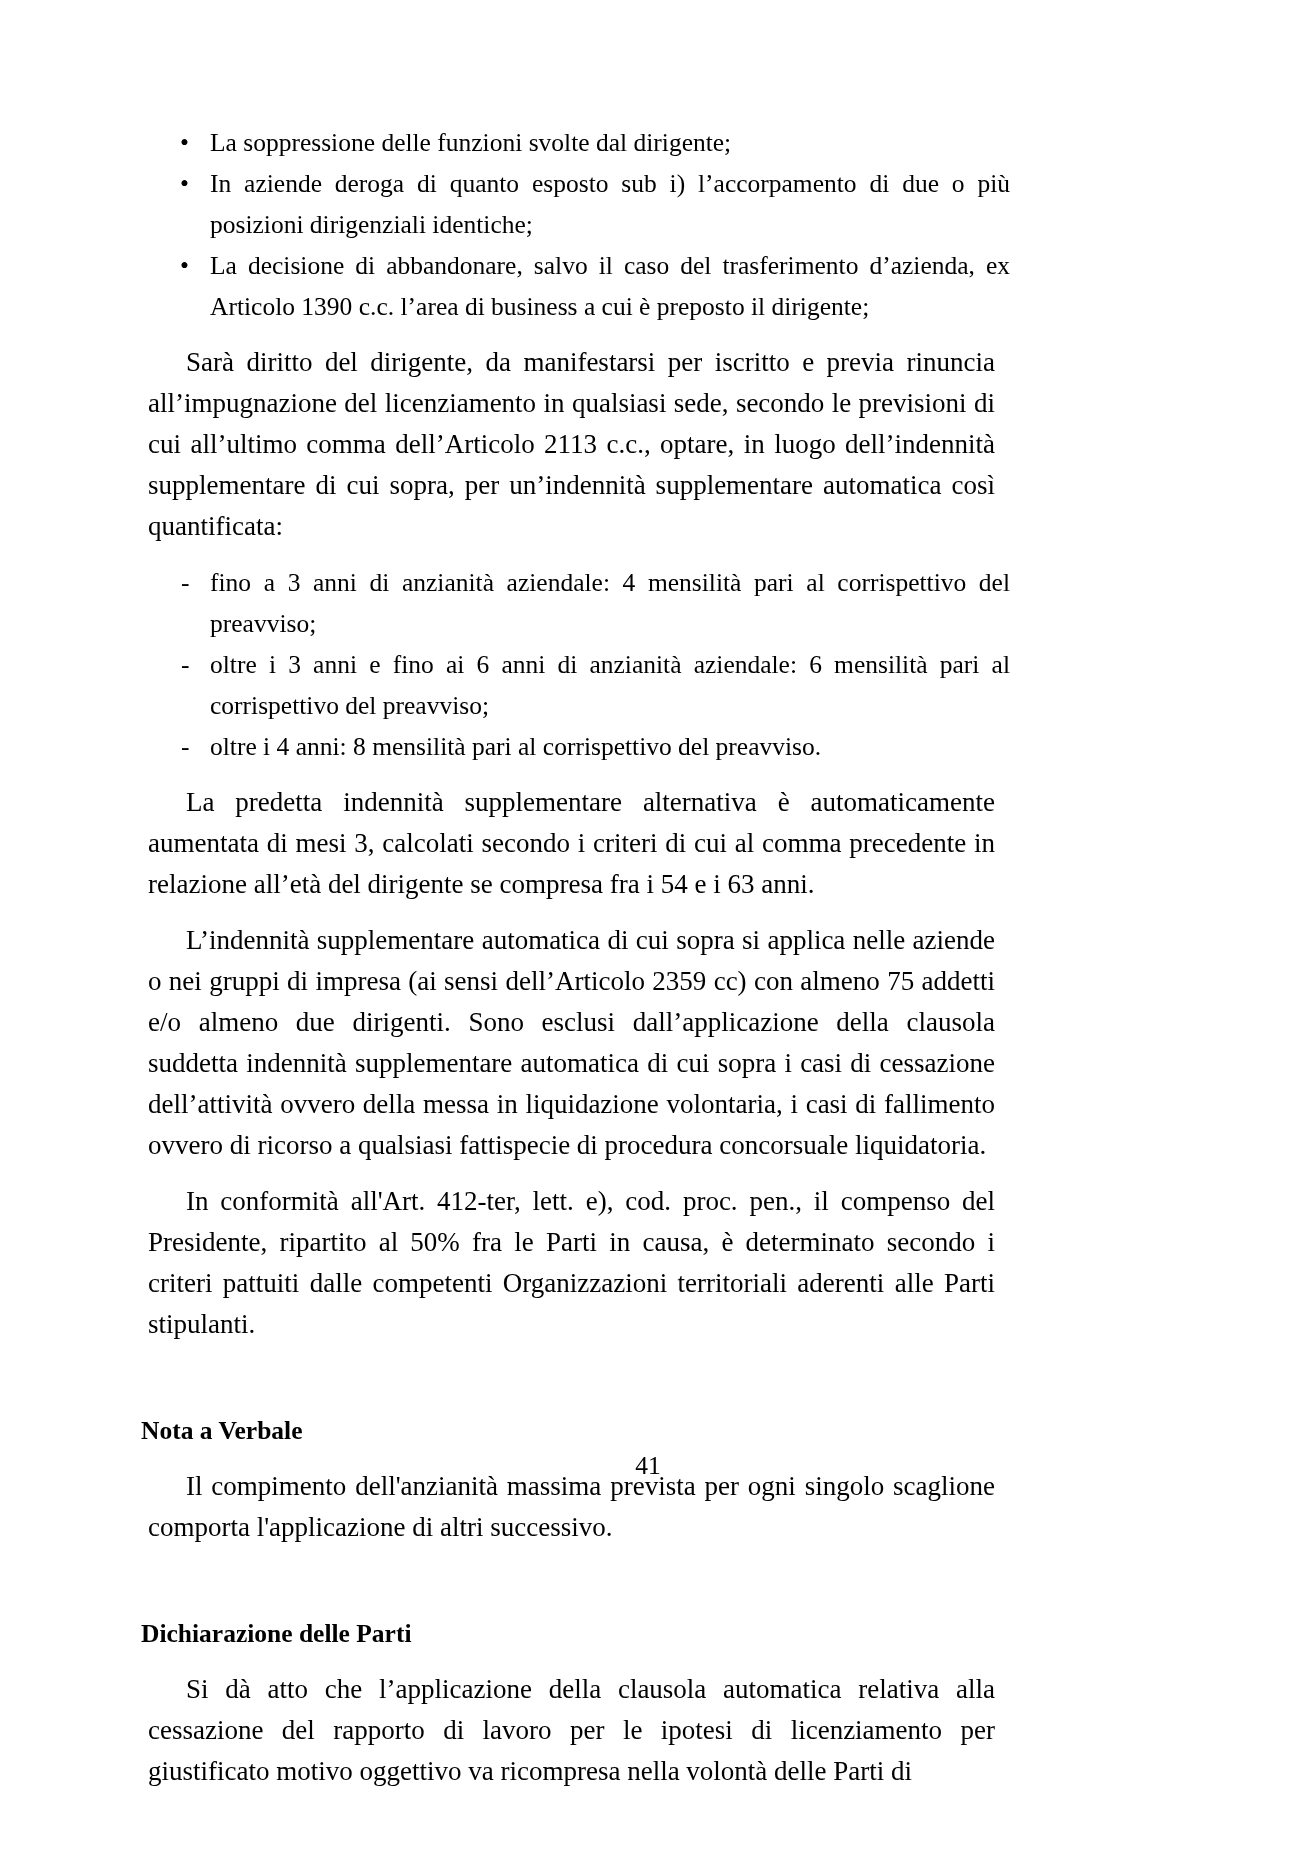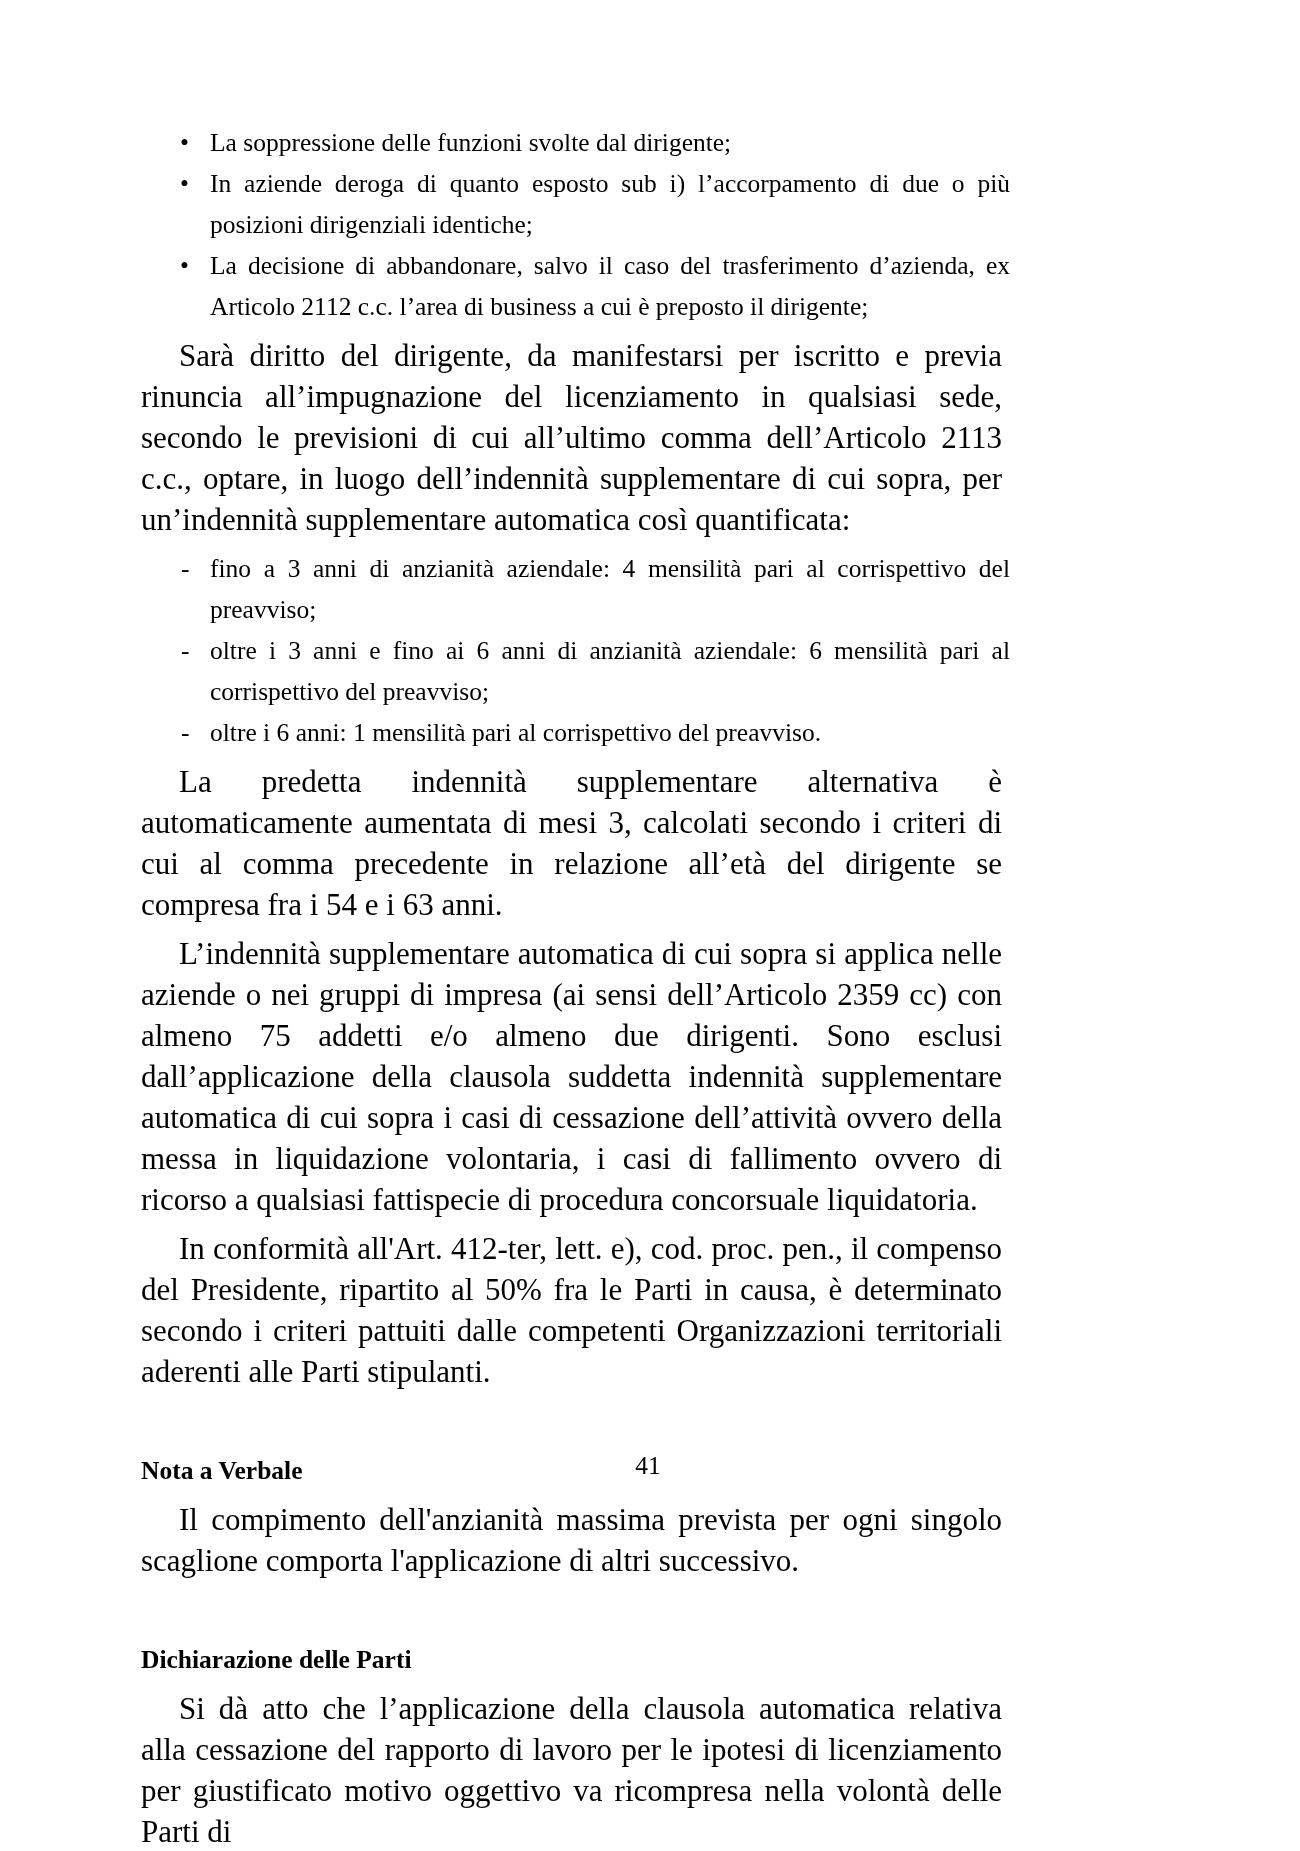--- a/index.html
+++ b/index.html
@@ -68,25 +68,25 @@
   }
   .dash-item .marker {
     position: absolute;
     left: 48px;
     top: 0;
     font-size: 25.5px;
     line-height: 41px;
   }
   
   .para {
-    margin: 8px;
+    margin: 15px;
     text-align: justify;
     text-justify: inter-word;
     text-indent: 38px;
-    font-size: 31px;
+    font-size: 27px;
     line-height: 41px;
   }
   
   .heading {
     margin: 8px;
     font-size: 25.5px;
     line-height: 41px;
     font-weight: bold;
     text-align: left;
   }
@@ -113,38 +113,38 @@
       <li class="bullet-item">
         <span class="marker">•</span>
         <span>La soppressione delle funzioni svolte dal dirigente;</span>
       </li>
       <li class="bullet-item">
         <span class="marker">•</span>
         <span>In aziende deroga di quanto esposto sub i) l’accorpamento di due o più posizioni dirigenziali  identiche;</span>
       </li>
       <li class="bullet-item">
         <span class="marker">•</span>
-        <span>La decisione di abbandonare, salvo il caso del trasferimento d’azienda, ex Articolo 2112 c.c. l’area di business a cui è preposto il dirigente;</span>
+        <span>La decisione di abbandonare, salvo il caso del trasferimento d’azienda, ex Articolo 1390 c.c. l’area di business a cui è preposto il dirigente;</span>
       </li>
     </ul>
 
     <p class="para">Sarà diritto del dirigente, da manifestarsi per iscritto e previa rinuncia all’impugnazione del licenziamento in qualsiasi sede, secondo le previsioni di cui all’ultimo comma dell’Articolo 2113 c.c., optare, in luogo dell’indennità supplementare di cui sopra, per un’indennità supplementare automatica così quantificata:</p>
 
     <ul class="dash-list">
       <li class="dash-item">
         <span class="marker">-</span>
         <span>fino a 3 anni di anzianità aziendale: 4 mensilità pari al corrispettivo del preavviso;</span>
       </li>
       <li class="dash-item">
         <span class="marker">-</span>
         <span>oltre i 3 anni e fino ai 6 anni di anzianità aziendale: 6 mensilità pari al corrispettivo del preavviso;</span>
       </li>
       <li class="dash-item">
         <span class="marker">-</span>
-        <span>oltre i 6 anni: 1 mensilità pari al corrispettivo del preavviso.</span>
+        <span>oltre i 4 anni: 8 mensilità pari al corrispettivo del preavviso.</span>
       </li>
     </ul>
 
     <p class="para">La predetta indennità supplementare alternativa è automaticamente aumentata di mesi 3, calcolati secondo i criteri di cui al comma precedente in relazione all’età del dirigente se compresa fra i 54 e i 63 anni.</p>
 
     <p class="para">L’indennità supplementare automatica di cui sopra si applica nelle aziende o nei gruppi di impresa (ai sensi dell’Articolo 2359 cc) con almeno 75 addetti e/o almeno due dirigenti. Sono esclusi dall’applicazione della clausola suddetta indennità supplementare automatica di cui sopra i casi di cessazione dell’attività ovvero della messa in liquidazione volontaria, i casi di fallimento ovvero di ricorso a qualsiasi fattispecie di procedura concorsuale liquidatoria.</p>
 
     <p class="para">In conformità all'Art. 412-ter, lett. e), cod. proc. pen., il compenso del Presidente, ripartito al 50% fra le Parti in causa, è determinato secondo i criteri pattuiti dalle competenti Organizzazioni territoriali aderenti alle Parti stipulanti.</p>
 
 

